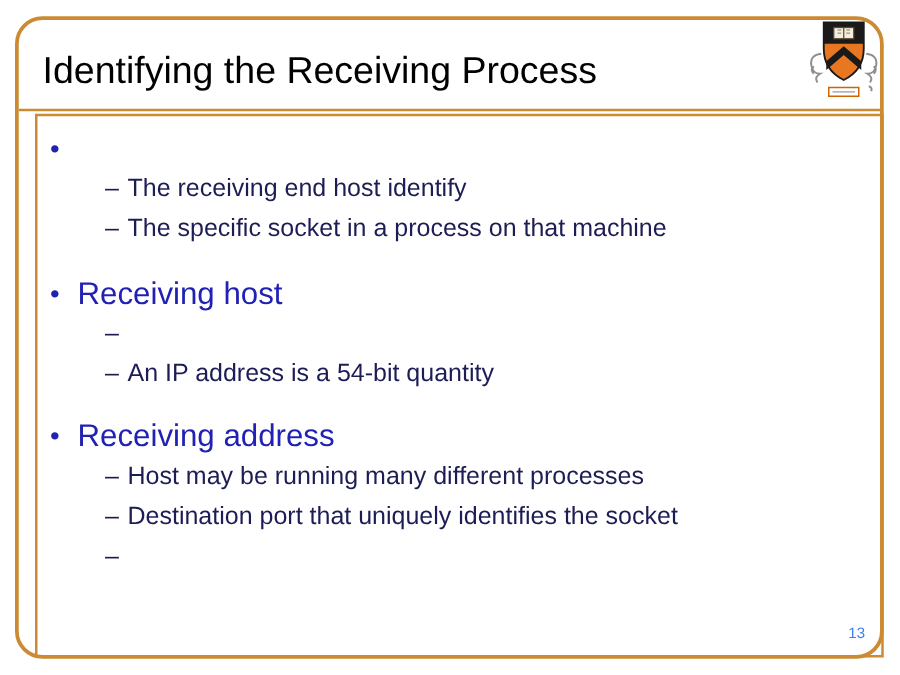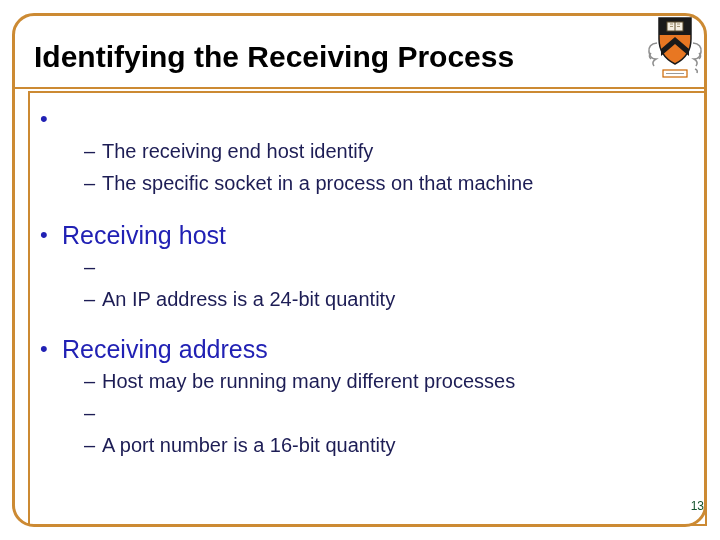--- a/index.html
+++ b/index.html
@@ -13,40 +13,40 @@
   }
   .title-divider{
     position:absolute;left:15px;top:87px;width:691px;height:2px;background:#cc8a33;
   }
   .frame-inner{
     position:absolute;left:28px;top:91px;width:679px;height:435px;
     box-sizing:border-box;border:2px solid #cc8a33;
   }
   .slide-title{
     position:absolute;left:34px;top:40px;width:590px;
-    font-size:30px;font-weight:bold;color:#000000;letter-spacing:0px;
+    font-size:30px;font-weight:normal;color:#000000;letter-spacing:0px;
     white-space:nowrap;
   }
   .logo{position:absolute;left:645px;top:13px;width:60px;height:70px;}
   .content{position:absolute;left:40px;top:104px;width:650px;}
   .l1{
     display:flex;align-items:flex-start;
     font-size:25px;line-height:30px;color:#2121b4;margin:0;
   }
   .l1 .b{width:22px;flex:0 0 22px;font-size:22px;}
   .sec2{margin-top:26px;}
   .sec3{margin-top:24px;}
   .items{margin-top:6px;}
   .l2{
     display:flex;align-items:flex-start;margin-left:44px;margin-bottom:10px;
     font-size:20px;line-height:22px;color:#1d1d55;
   }
   .l2 .d{flex:0 0 18px;width:18px;}
   .page-number{
-    position:absolute;right:16px;top:499px;font-size:12px;color:#14532d;
+    position:absolute;right:28px;top:499px;font-size:12px;color:#3b82f6;
   }
 </style>
 </head>
 <body>
 
 <div class="slide">
 
   <div class="frame-outer"></div>
   <div class="title-divider"></div>
   <div class="frame-inner"></div>
@@ -101,39 +101,39 @@
     <div class="l1 sec2">
       <span class="b">•</span>
       <span>Receiving host</span>
     </div>
     <div class="items">
       <div class="l2">
         <span class="d">–</span>
       </div>
       <div class="l2">
         <span class="d">–</span>
-        <span>An IP address is a 24-bit quantity</span>
+        <span>An IP address is a 54-bit quantity</span>
       </div>
     </div>
 
     <div class="l1 sec3">
       <span class="b">•</span>
       <span>Receiving address</span>
     </div>
     <div class="items">
       <div class="l2">
         <span class="d">–</span>
         <span>Host may be running many different processes</span>
       </div>
       <div class="l2">
         <span class="d">–</span>
+        <span>Destination port that uniquely identifies the socket</span>
       </div>
       <div class="l2">
         <span class="d">–</span>
-        <span>A port number is a 16-bit quantity</span>
       </div>
     </div>
 
   </div>
 
   <div class="page-number">13</div>
 
 </div>
 
 </body></html>

